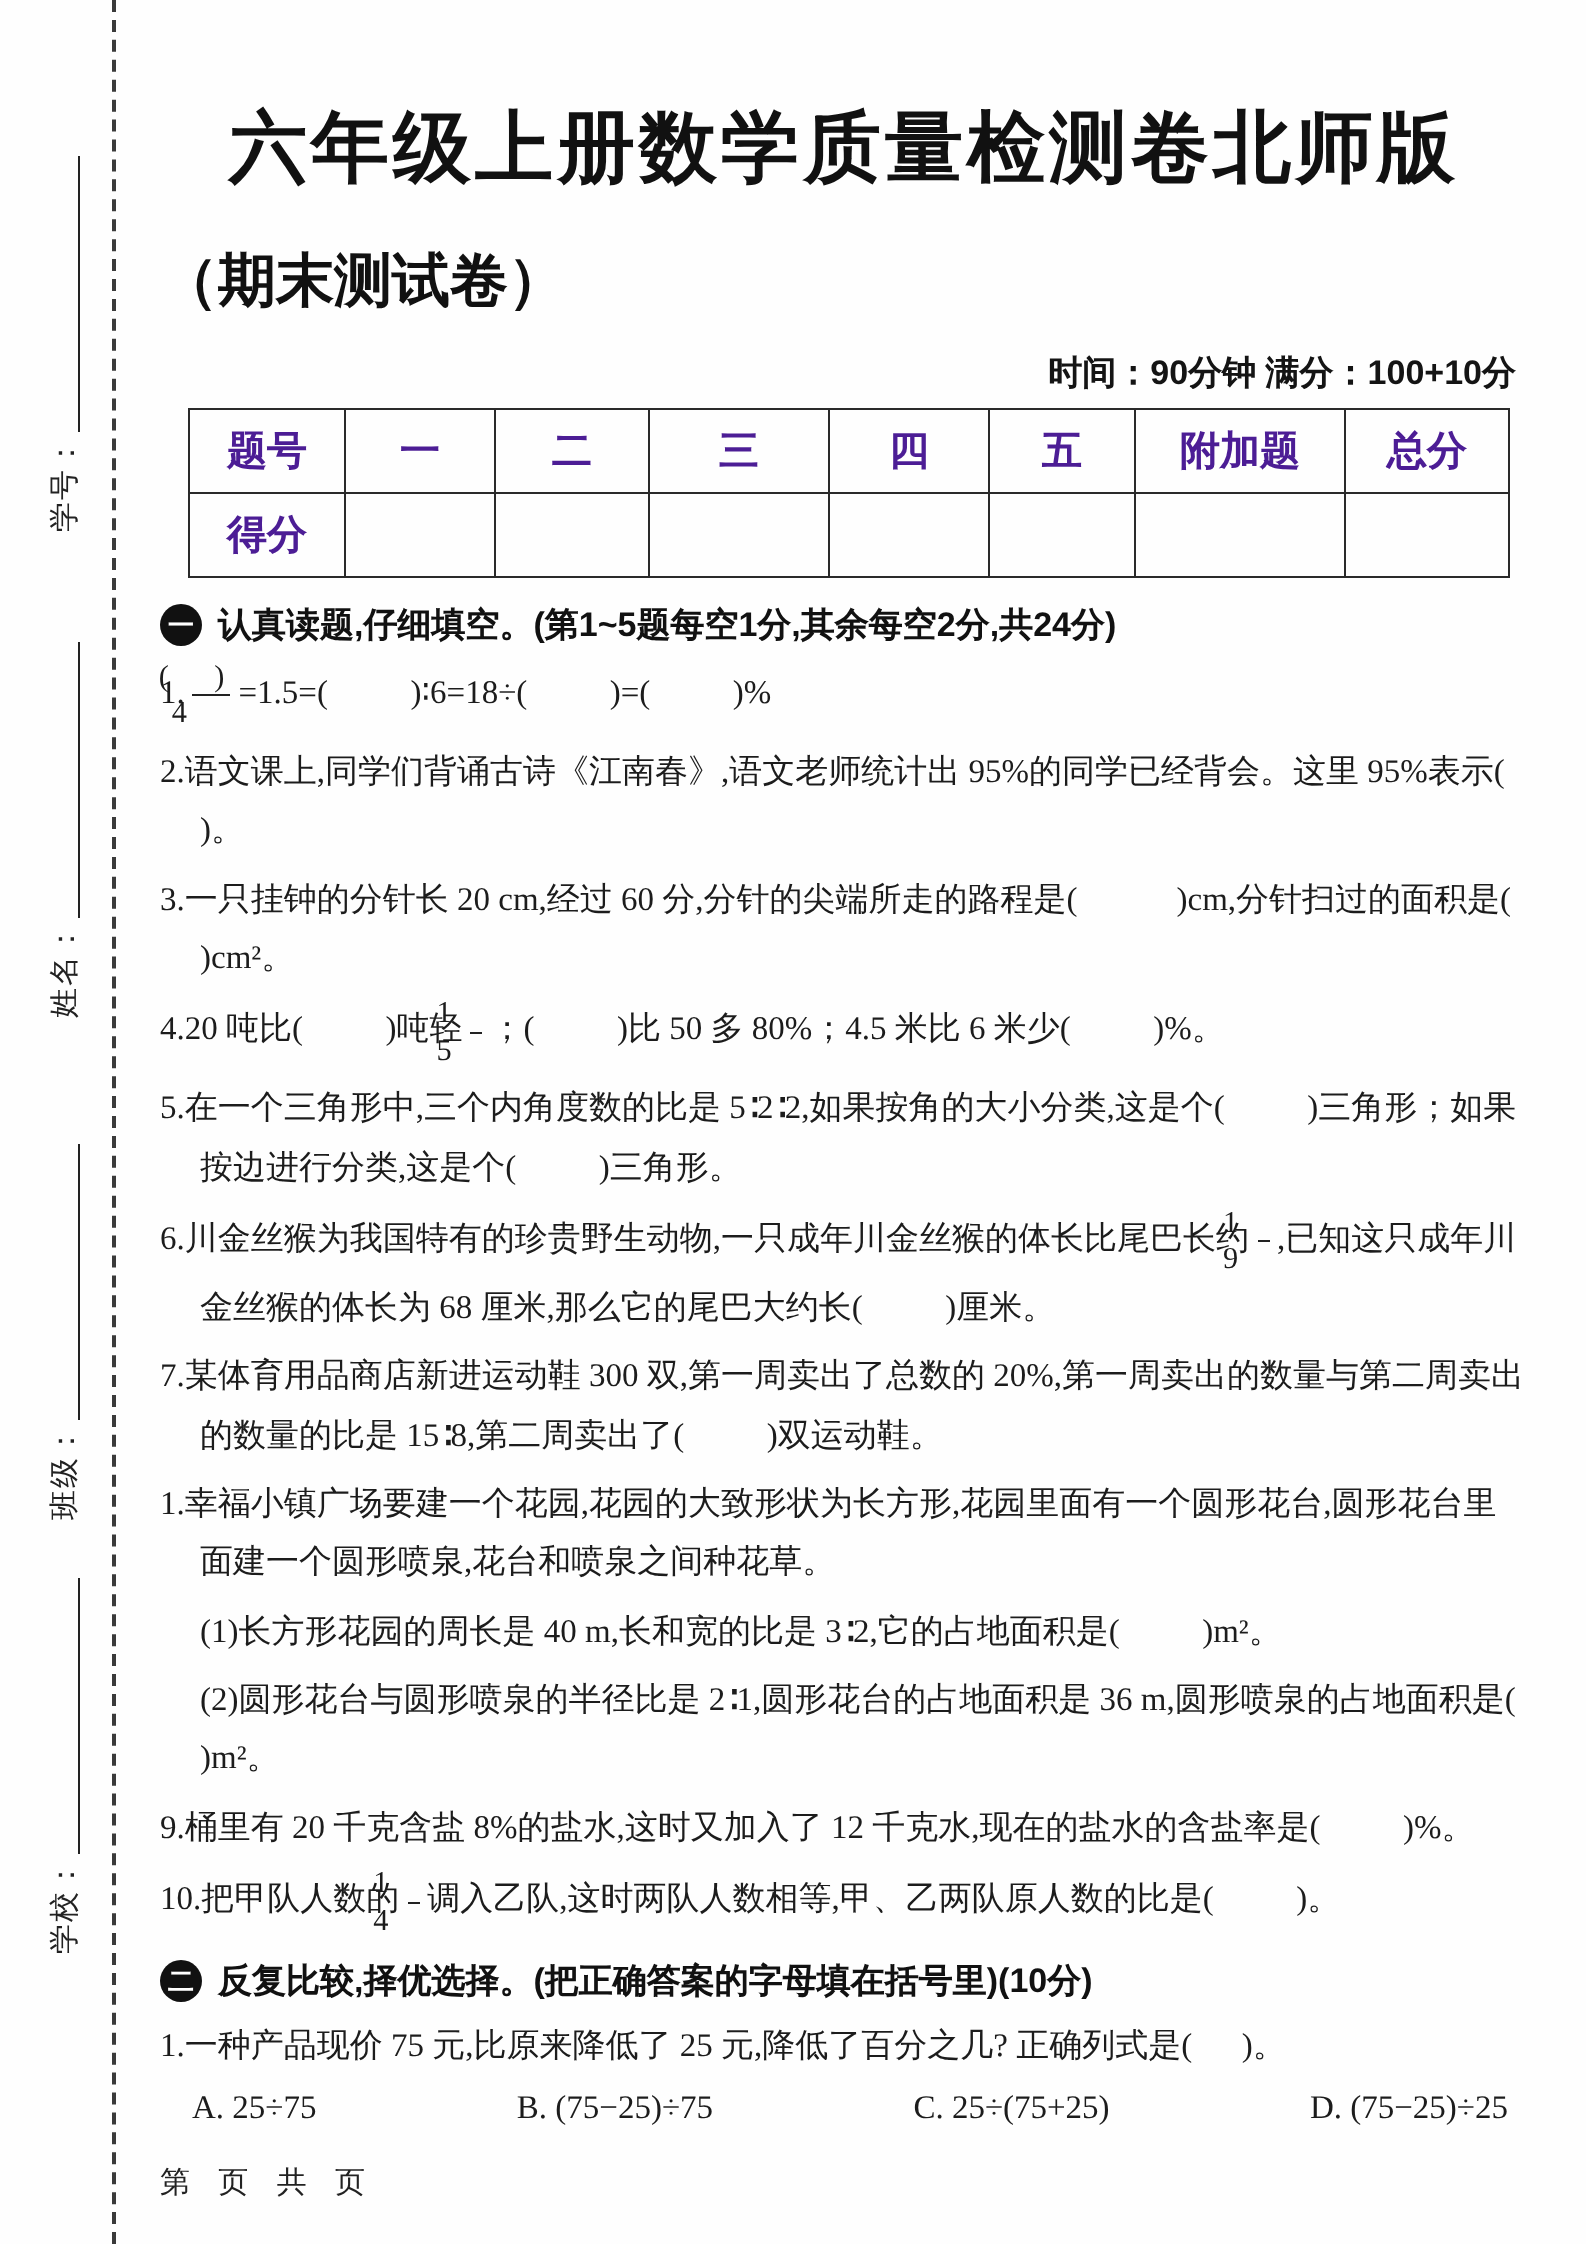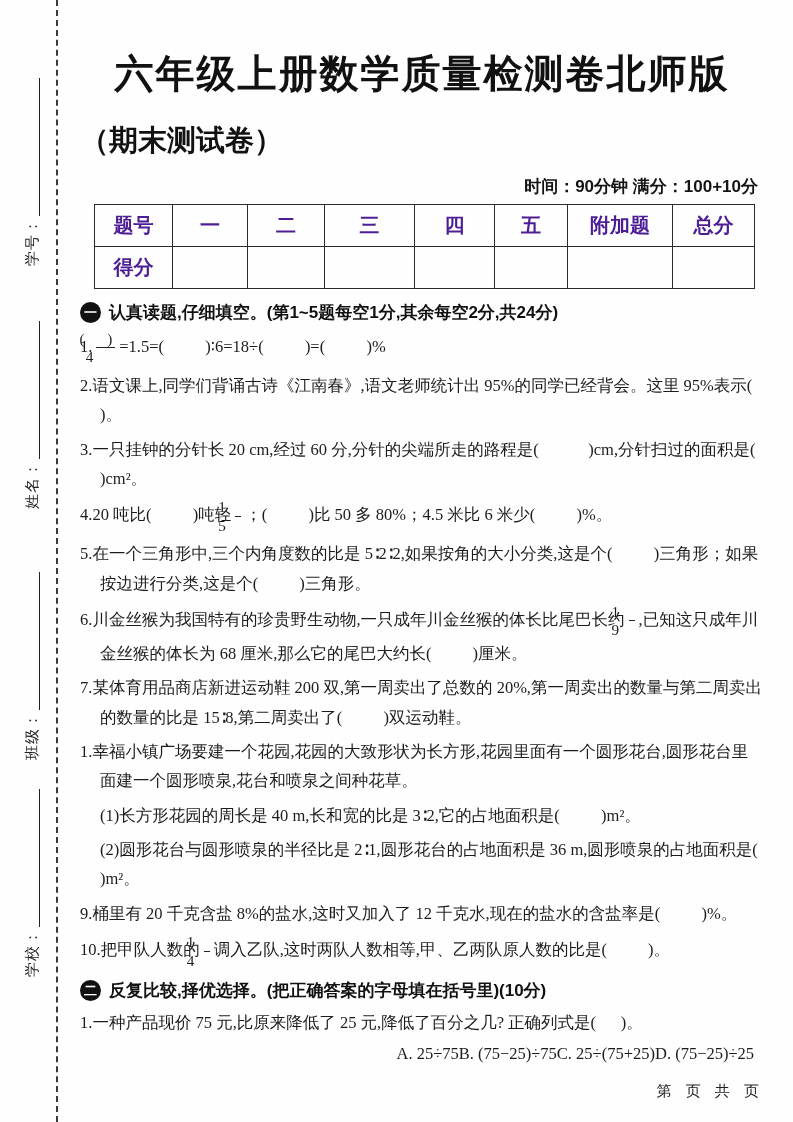--- a/index.html
+++ b/index.html
@@ -69,27 +69,27 @@
   }
   .question { padding-left:20px; text-indent:-20px; }
   .sub-question { margin-left:20px; }
   .frac {
     display:inline-flex; flex-direction:column; align-items:center;
     vertical-align:middle; margin:0 4px; line-height:1.15; font-size:0.92em;
   }
   .frac .num { border-bottom:1.4px solid #222; padding:0 3px; white-space:pre; }
   .frac .den { padding:0 3px; white-space:pre; }
   .options {
-    display:flex; justify-content:flex-end;
+    display:flex; justify-content:space-between;
     padding:2px 10px 0 16px; font-size:16.5px; margin-bottom:4px;
   }
   
   .footer {
     position:absolute; left:80px; width:684px; top:1082px;
-    text-align:right; font-size:15px; letter-spacing:5px; color:#222;
+    text-align:left; font-size:15px; letter-spacing:5px; color:#222;
     font-family:"Liberation Sans","DejaVu Sans",sans-serif;
   }
 </style>
 </head>
 <body>
 
 <div class="page">
 
   <div class="binding-line"></div>
 
@@ -156,21 +156,21 @@
           <div class="sec-heading">
             <span class="badge">一</span>
             <span>认真读题,仔细填空。(第1~5题每空1分,其余每空2分,共24分)</span>
           </div>
           <div class="question">1.<span class="frac"><span class="num">(      )</span><span class="den">4</span></span>=1.5=(          )∶6=18÷(          )=(          )%</div>
           <div class="question">2.语文课上,同学们背诵古诗《江南春》,语文老师统计出 95%的同学已经背会。这里 95%表示(                                            )。</div>
           <div class="question">3.一只挂钟的分针长 20 cm,经过 60 分,分针的尖端所走的路程是(            )cm,分针扫过的面积是(          )cm²。</div>
           <div class="question">4.20 吨比(          )吨轻<span class="frac"><span class="num">1</span><span class="den">5</span></span>；(          )比 50 多 80%；4.5 米比 6 米少(          )%。</div>
           <div class="question">5.在一个三角形中,三个内角度数的比是 5∶2∶2,如果按角的大小分类,这是个(          )三角形；如果按边进行分类,这是个(          )三角形。</div>
           <div class="question">6.川金丝猴为我国特有的珍贵野生动物,一只成年川金丝猴的体长比尾巴长约<span class="frac"><span class="num">1</span><span class="den">9</span></span>,已知这只成年川金丝猴的体长为 68 厘米,那么它的尾巴大约长(          )厘米。</div>
-          <div class="question">7.某体育用品商店新进运动鞋 200 双,第一周卖出了总数的 20%,第一周卖出的数量与第二周卖出的数量的比是 15∶8,第二周卖出了(          )双运动鞋。</div>
+          <div class="question">7.某体育用品商店新进运动鞋 300 双,第一周卖出了总数的 20%,第一周卖出的数量与第二周卖出的数量的比是 15∶8,第二周卖出了(          )双运动鞋。</div>
           <div class="question">1.幸福小镇广场要建一个花园,花园的大致形状为长方形,花园里面有一个圆形花台,圆形花台里面建一个圆形喷泉,花台和喷泉之间种花草。</div>
           <div class="sub-question">(1)长方形花园的周长是 40 m,长和宽的比是 3∶2,它的占地面积是(          )m²。</div>
           <div class="sub-question">(2)圆形花台与圆形喷泉的半径比是 2∶1,圆形花台的占地面积是 36 m,圆形喷泉的占地面积是(          )m²。</div>
           <div class="question">9.桶里有 20 千克含盐 8%的盐水,这时又加入了 12 千克水,现在的盐水的含盐率是(          )%。</div>
           <div class="question">10.把甲队人数的<span class="frac"><span class="num">1</span><span class="den">4</span></span>调入乙队,这时两队人数相等,甲、乙两队原人数的比是(          )。</div>
         </section>
         <section>
           <div class="sec-heading">
             <span class="badge">二</span>
             <span>反复比较,择优选择。(把正确答案的字母填在括号里)(10分)</span>

